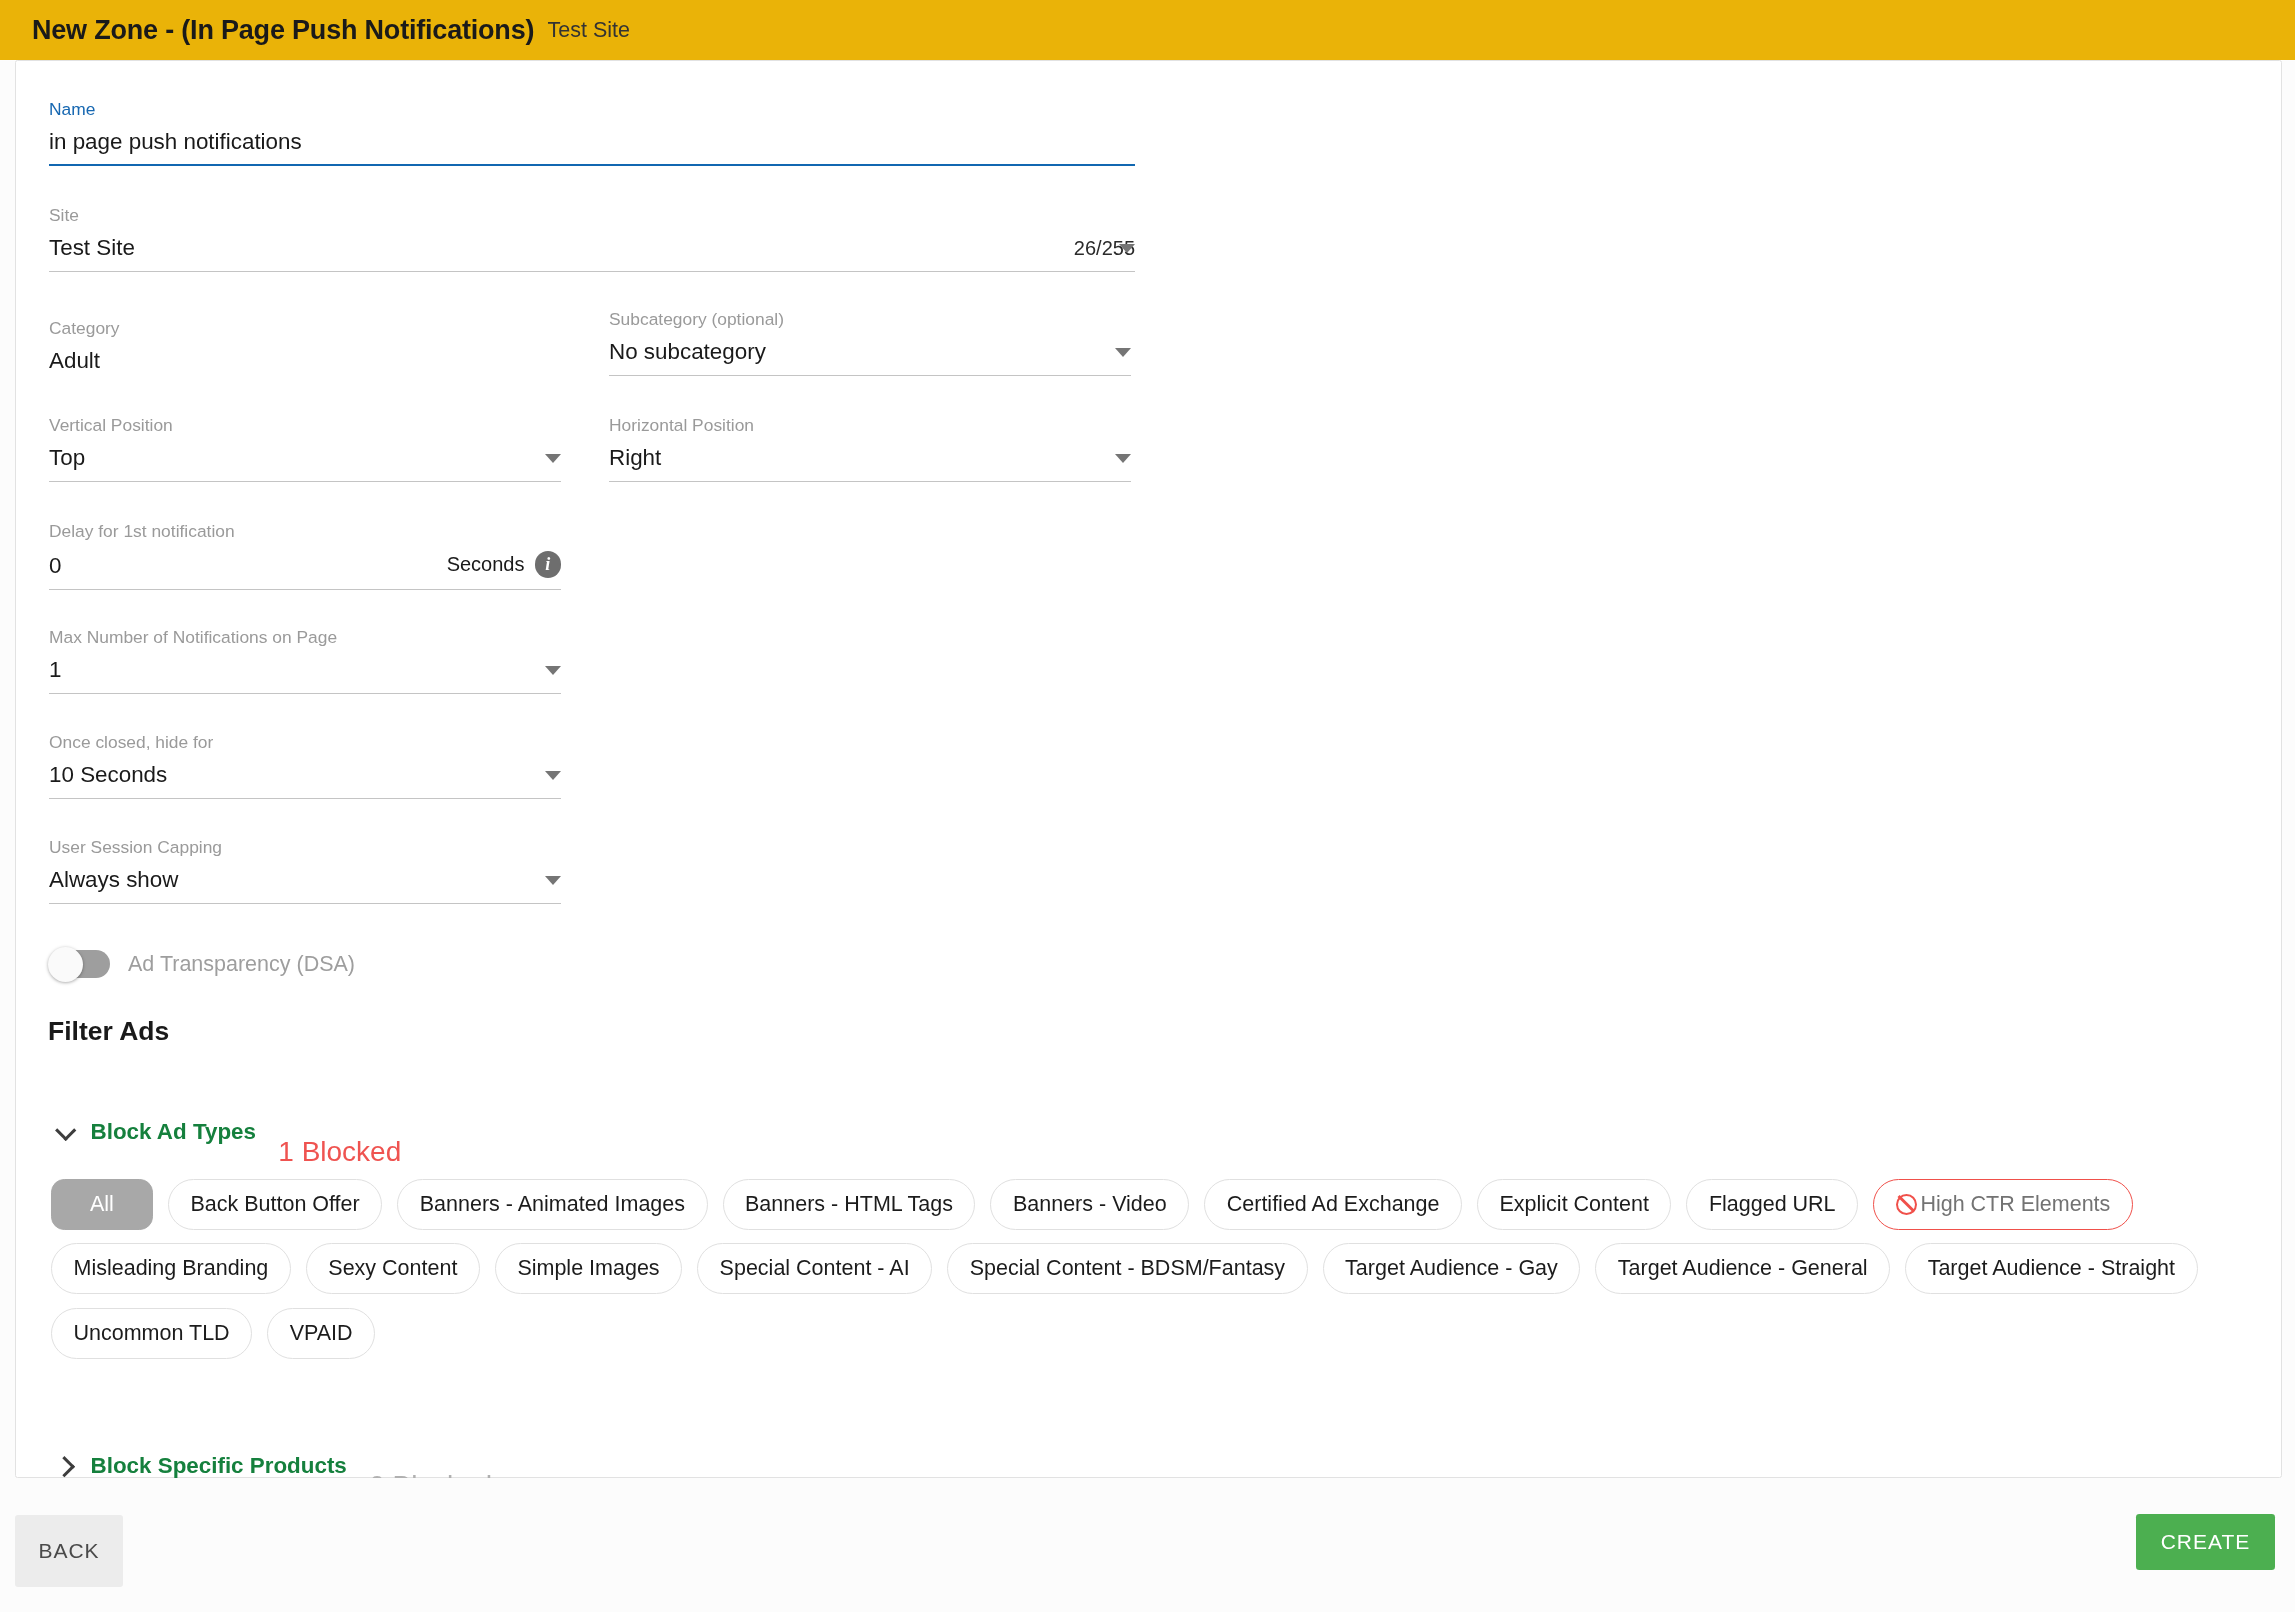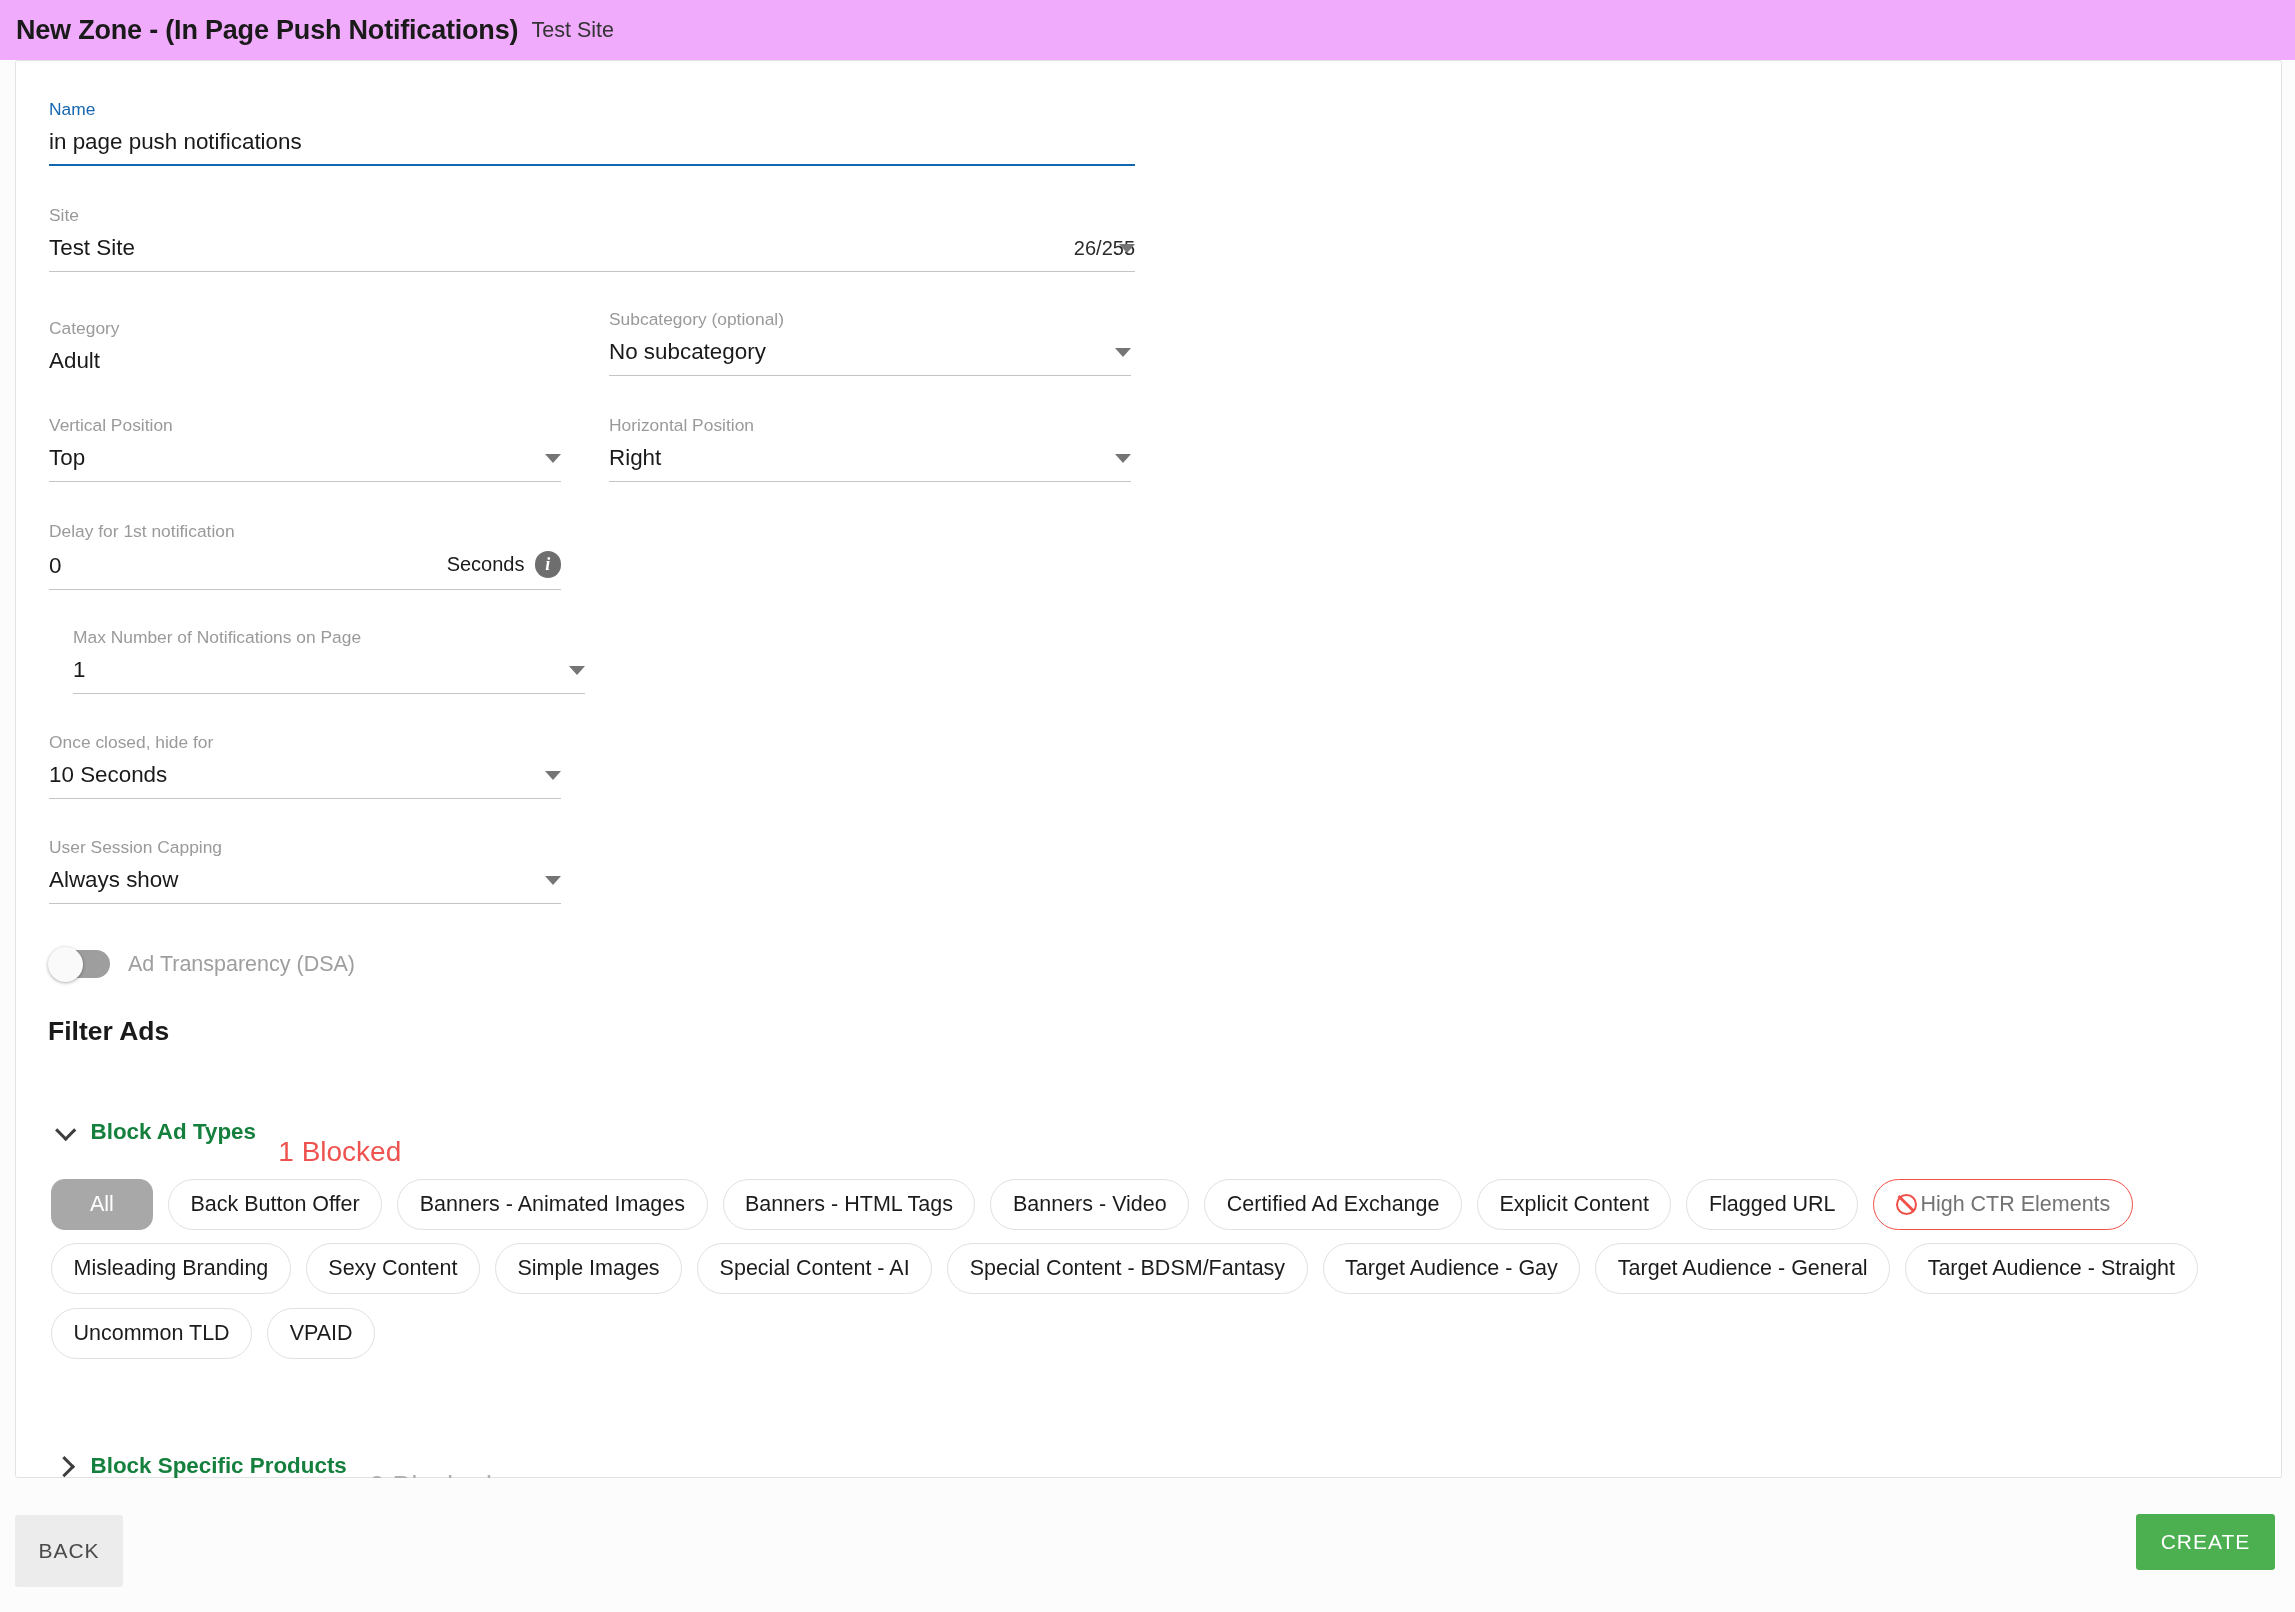--- a/index.html
+++ b/index.html
@@ -8,22 +8,22 @@
     width: 2295px; height: 1613px;
     background: #ffffff;
     font-family: "Liberation Sans", sans-serif;
     -webkit-font-smoothing: antialiased;
   }
   .page { position: relative; width: 2295px; height: 1613px; background: #fcfcfc; }
 
   
   .page-header {
     position: absolute; left: 0; top: 0; width: 2295px; height: 60px;
-    background: #f0abfc;
-    display: flex; align-items: center; padding-left: 16px;
+    background: #eab308;
+    display: flex; align-items: center; padding-left: 32px;
   }
   .page-title {
     font-size: 27px; font-weight: bold; color: #1a1a1a; letter-spacing: -0.2px;
   }
   .page-subtitle {
     font-size: 21.5px; color: #333; margin-left: 13.3px; font-weight: normal;
   }
 
   
   .card {
@@ -224,21 +224,21 @@
       <div class="field-row">
         <div class="field-value">0</div>
         <div class="suffix-wrap">
           <span class="suffix-text">Seconds</span>
           <span class="info-icon">i</span>
         </div>
       </div>
       <div class="field-line"></div>
     </div>
 
-    <div class="field" style="left:33px; top:568px; width:512px;margin-left:24px;">
+    <div class="field" style="left:33px; top:568px; width:512px;">
       <div class="field-label">Max Number of Notifications on Page</div>
       <div class="field-row">
         <div class="field-value">1</div>
         <div class="caret"></div>
       </div>
       <div class="field-line"></div>
     </div>
 
     <div class="field" style="left:33px; top:673px; width:512px;">
       <div class="field-label">Once closed, hide for</div>

